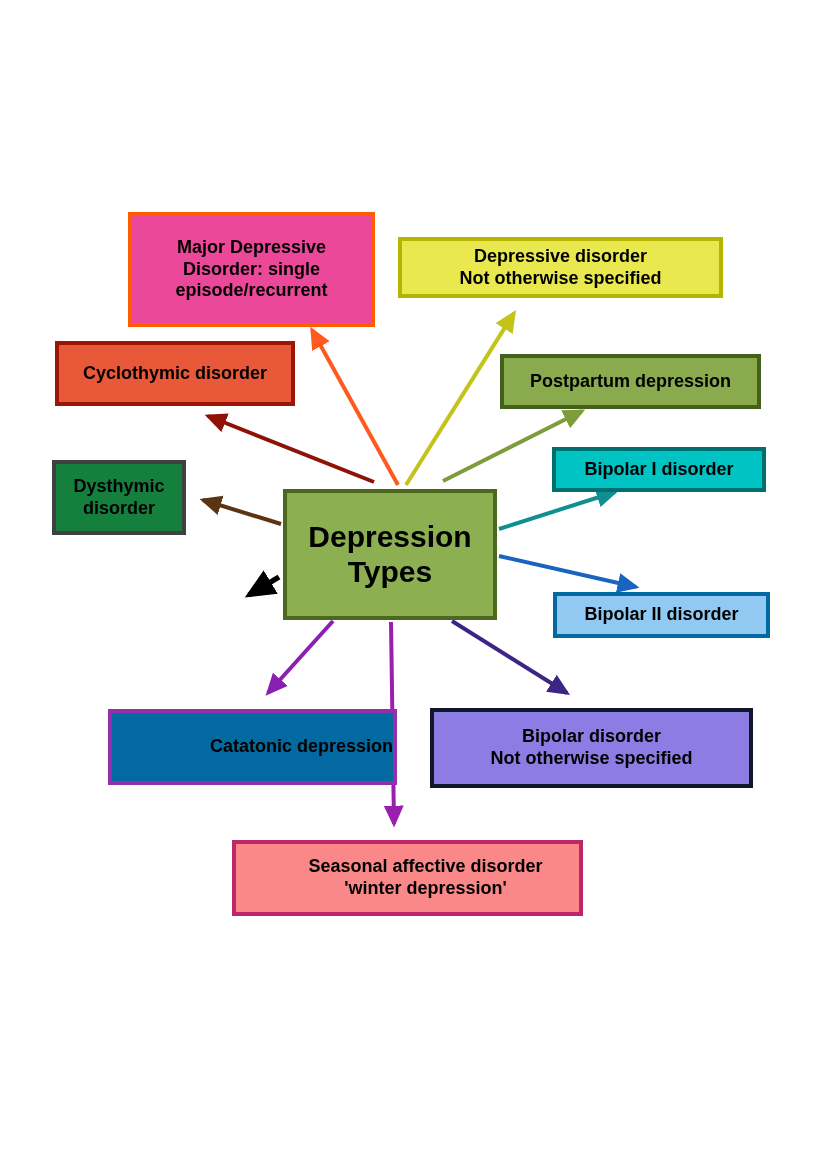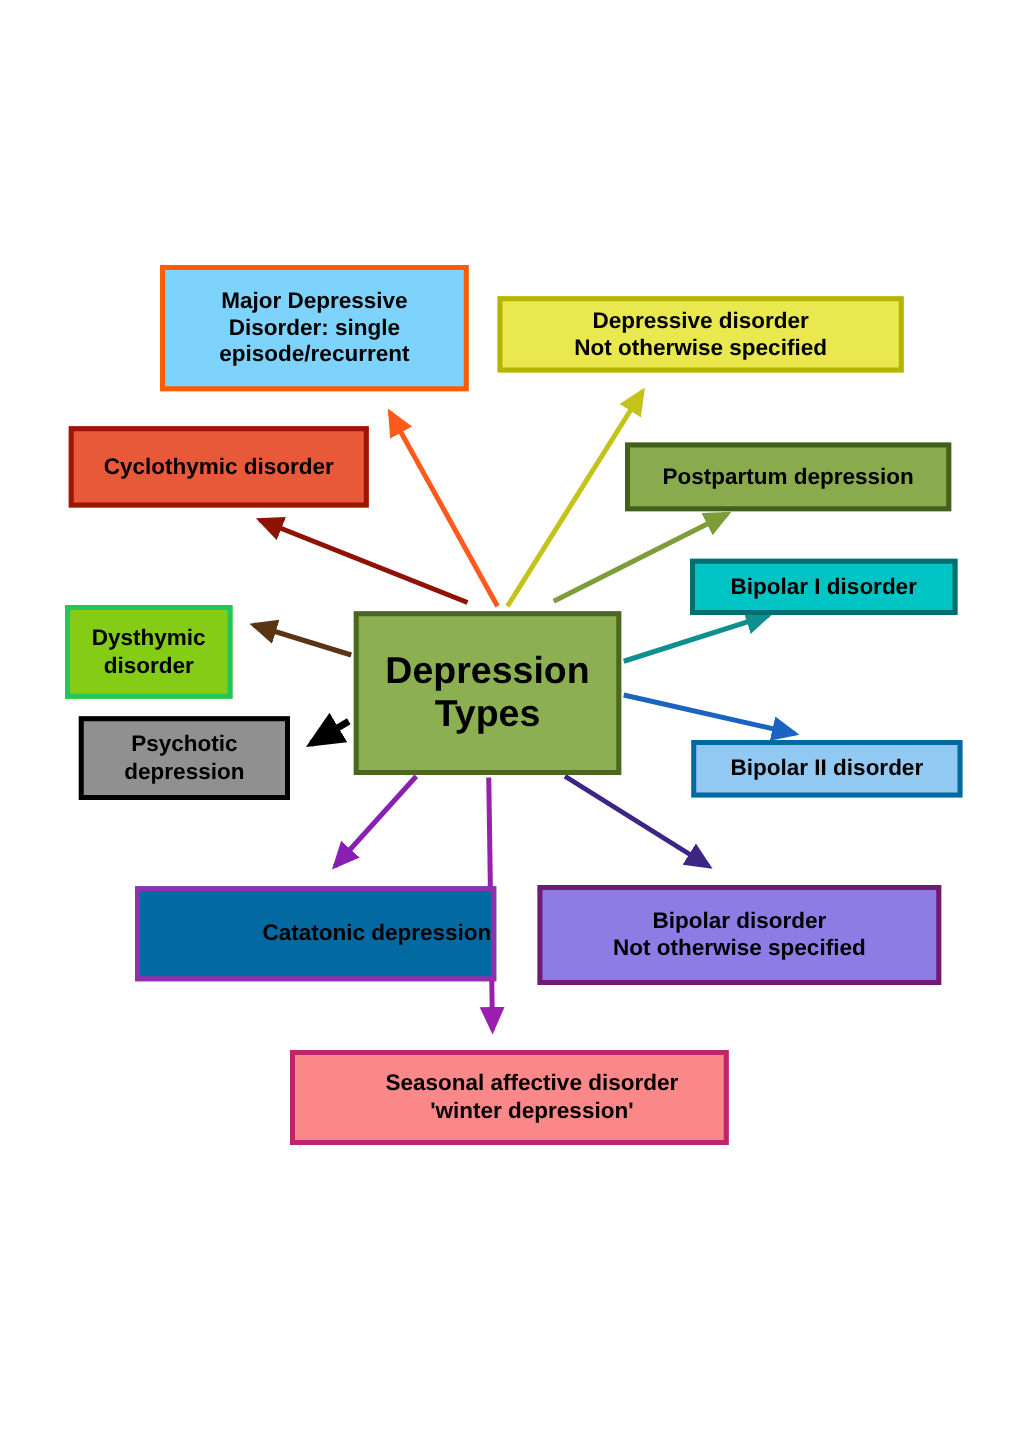--- a/index.html
+++ b/index.html
@@ -32,40 +32,40 @@
     font-size: 18px;
     line-height: 1.22;
   }
   .node span { white-space: pre-line; }
 
   .center-node {
     left: 283px; top: 489px; width: 214px; height: 131px;
     background: #8caf52; border: 4px solid #4c681f;
     font-size: 30px; line-height: 1.15;
   }
-  .n0 { left: 128px; top: 212px; width: 247px; height: 101px;
-        background: #7dd3fc; border: 4px solid #ff5c00; }
+  .n0 { left: 128px; top: 212px; width: 247px; height: 115px;
+        background: #ec4899; border: 4px solid #ff5c00; }
   .n1 { left: 398px; top: 237px; width: 325px; height: 61px;
         background: #e9e84e; border: 4px solid #b5b400; }
   .n2 { left: 55px;  top: 341px; width: 240px; height: 65px;
         background: #e8593a; border: 4px solid #9c1505; align-items: center; }
   .n3 { left: 500px; top: 354px; width: 261px; height: 55px;
         background: #8aab4d; border: 4px solid #44611b; }
   .n4 { left: 52px;  top: 460px; width: 134px; height: 75px;
-        background: #84cc16; border: 4px solid #22c55e; margin-top: 24px; }
+        background: #15803d; border: 4px solid #404040; }
   .n5 { left: 552px; top: 447px; width: 214px; height: 45px;
         background: #00c3c3; border: 4px solid #006f6f; }
   .n6 { left: 63px;  top: 573px; width: 169px; height: 67px;
         background: #909090; border: 4px solid #000000; }
   .n7 { left: 553px; top: 592px; width: 217px; height: 46px;
         background: #92c9f2; border: 4px solid #0369a1; }
   .n8 { left: 108px; top: 709px; width: 289px; height: 76px;
         background: #0369a1; border: 4px solid #942fae; justify-content: flex-end; }
   .n9 { left: 430px; top: 708px; width: 323px; height: 80px;
-        background: #8c7ce4; border: 4px solid #701a75; }
+        background: #8c7ce4; border: 4px solid #0f172a; }
   .n10 { left: 232px; top: 840px; width: 351px; height: 76px;
         background: #fb8888; border: 4px solid #bf2569; padding-left: 36px; }
 </style>
 </head>
 <body>
 
 <div class="canvas">
 
   <svg class="arrows" viewBox="0 0 819 1158" xmlns="http://www.w3.org/2000/svg">
     <defs>
@@ -137,24 +137,20 @@
   <div class="node n3">
     <span>Postpartum depression</span>
   </div>
   <div class="node n4">
     <span>Dysthymic
 disorder</span>
   </div>
   <div class="node n5">
     <span>Bipolar I disorder</span>
   </div>
-  <div class="node n6">
-    <span>Psychotic
-depression</span>
-  </div>
   <div class="node n7">
     <span>Bipolar II disorder</span>
   </div>
   <div class="node n8">
     <span>Catatonic depression</span>
   </div>
   <div class="node n9">
     <span>Bipolar disorder
 Not otherwise specified</span>
   </div>

